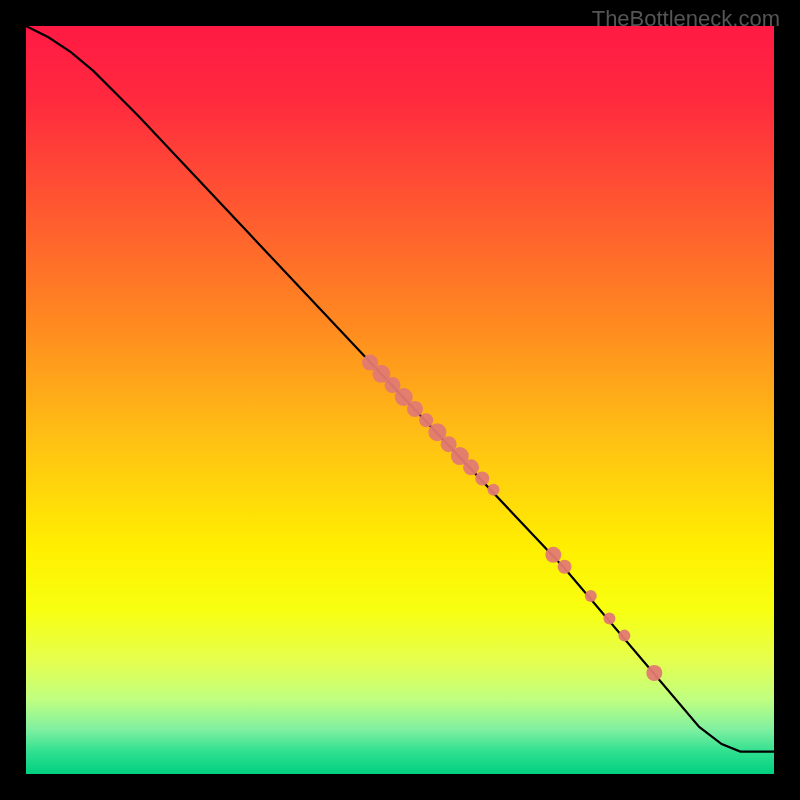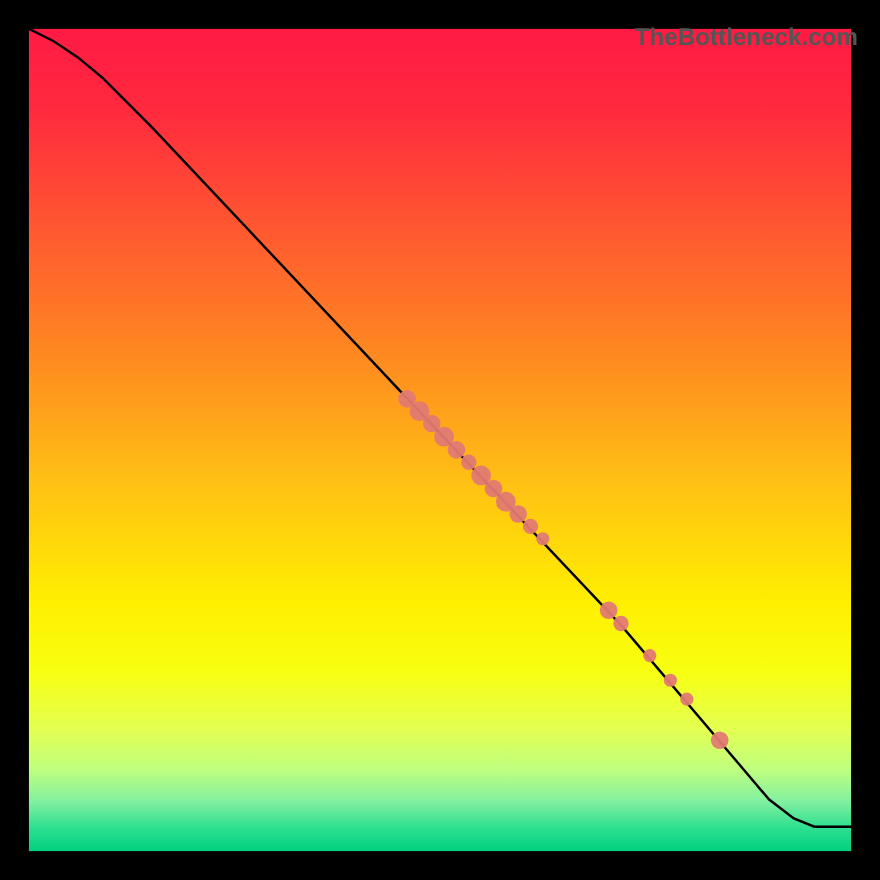--- a/index.html
+++ b/index.html
@@ -6,25 +6,25 @@
   body {
     width: 800px;
     height: 800px;
     background: #000;
     position: relative;
     font-family: Arial, sans-serif;
     overflow: hidden;
   }
   .watermark {
     position: absolute;
-    top: 21px;
+    top: 6px;
     right: 20px;
     color: #555;
     font-size: 22px;
-    font-weight: 700;
+    font-weight: 400;
     z-index: 10;
   }
   .plot-area {
     position: absolute;
     top: 26px;
     left: 26px;
     width: 748px;
     height: 748px;
     overflow: hidden;
   }

